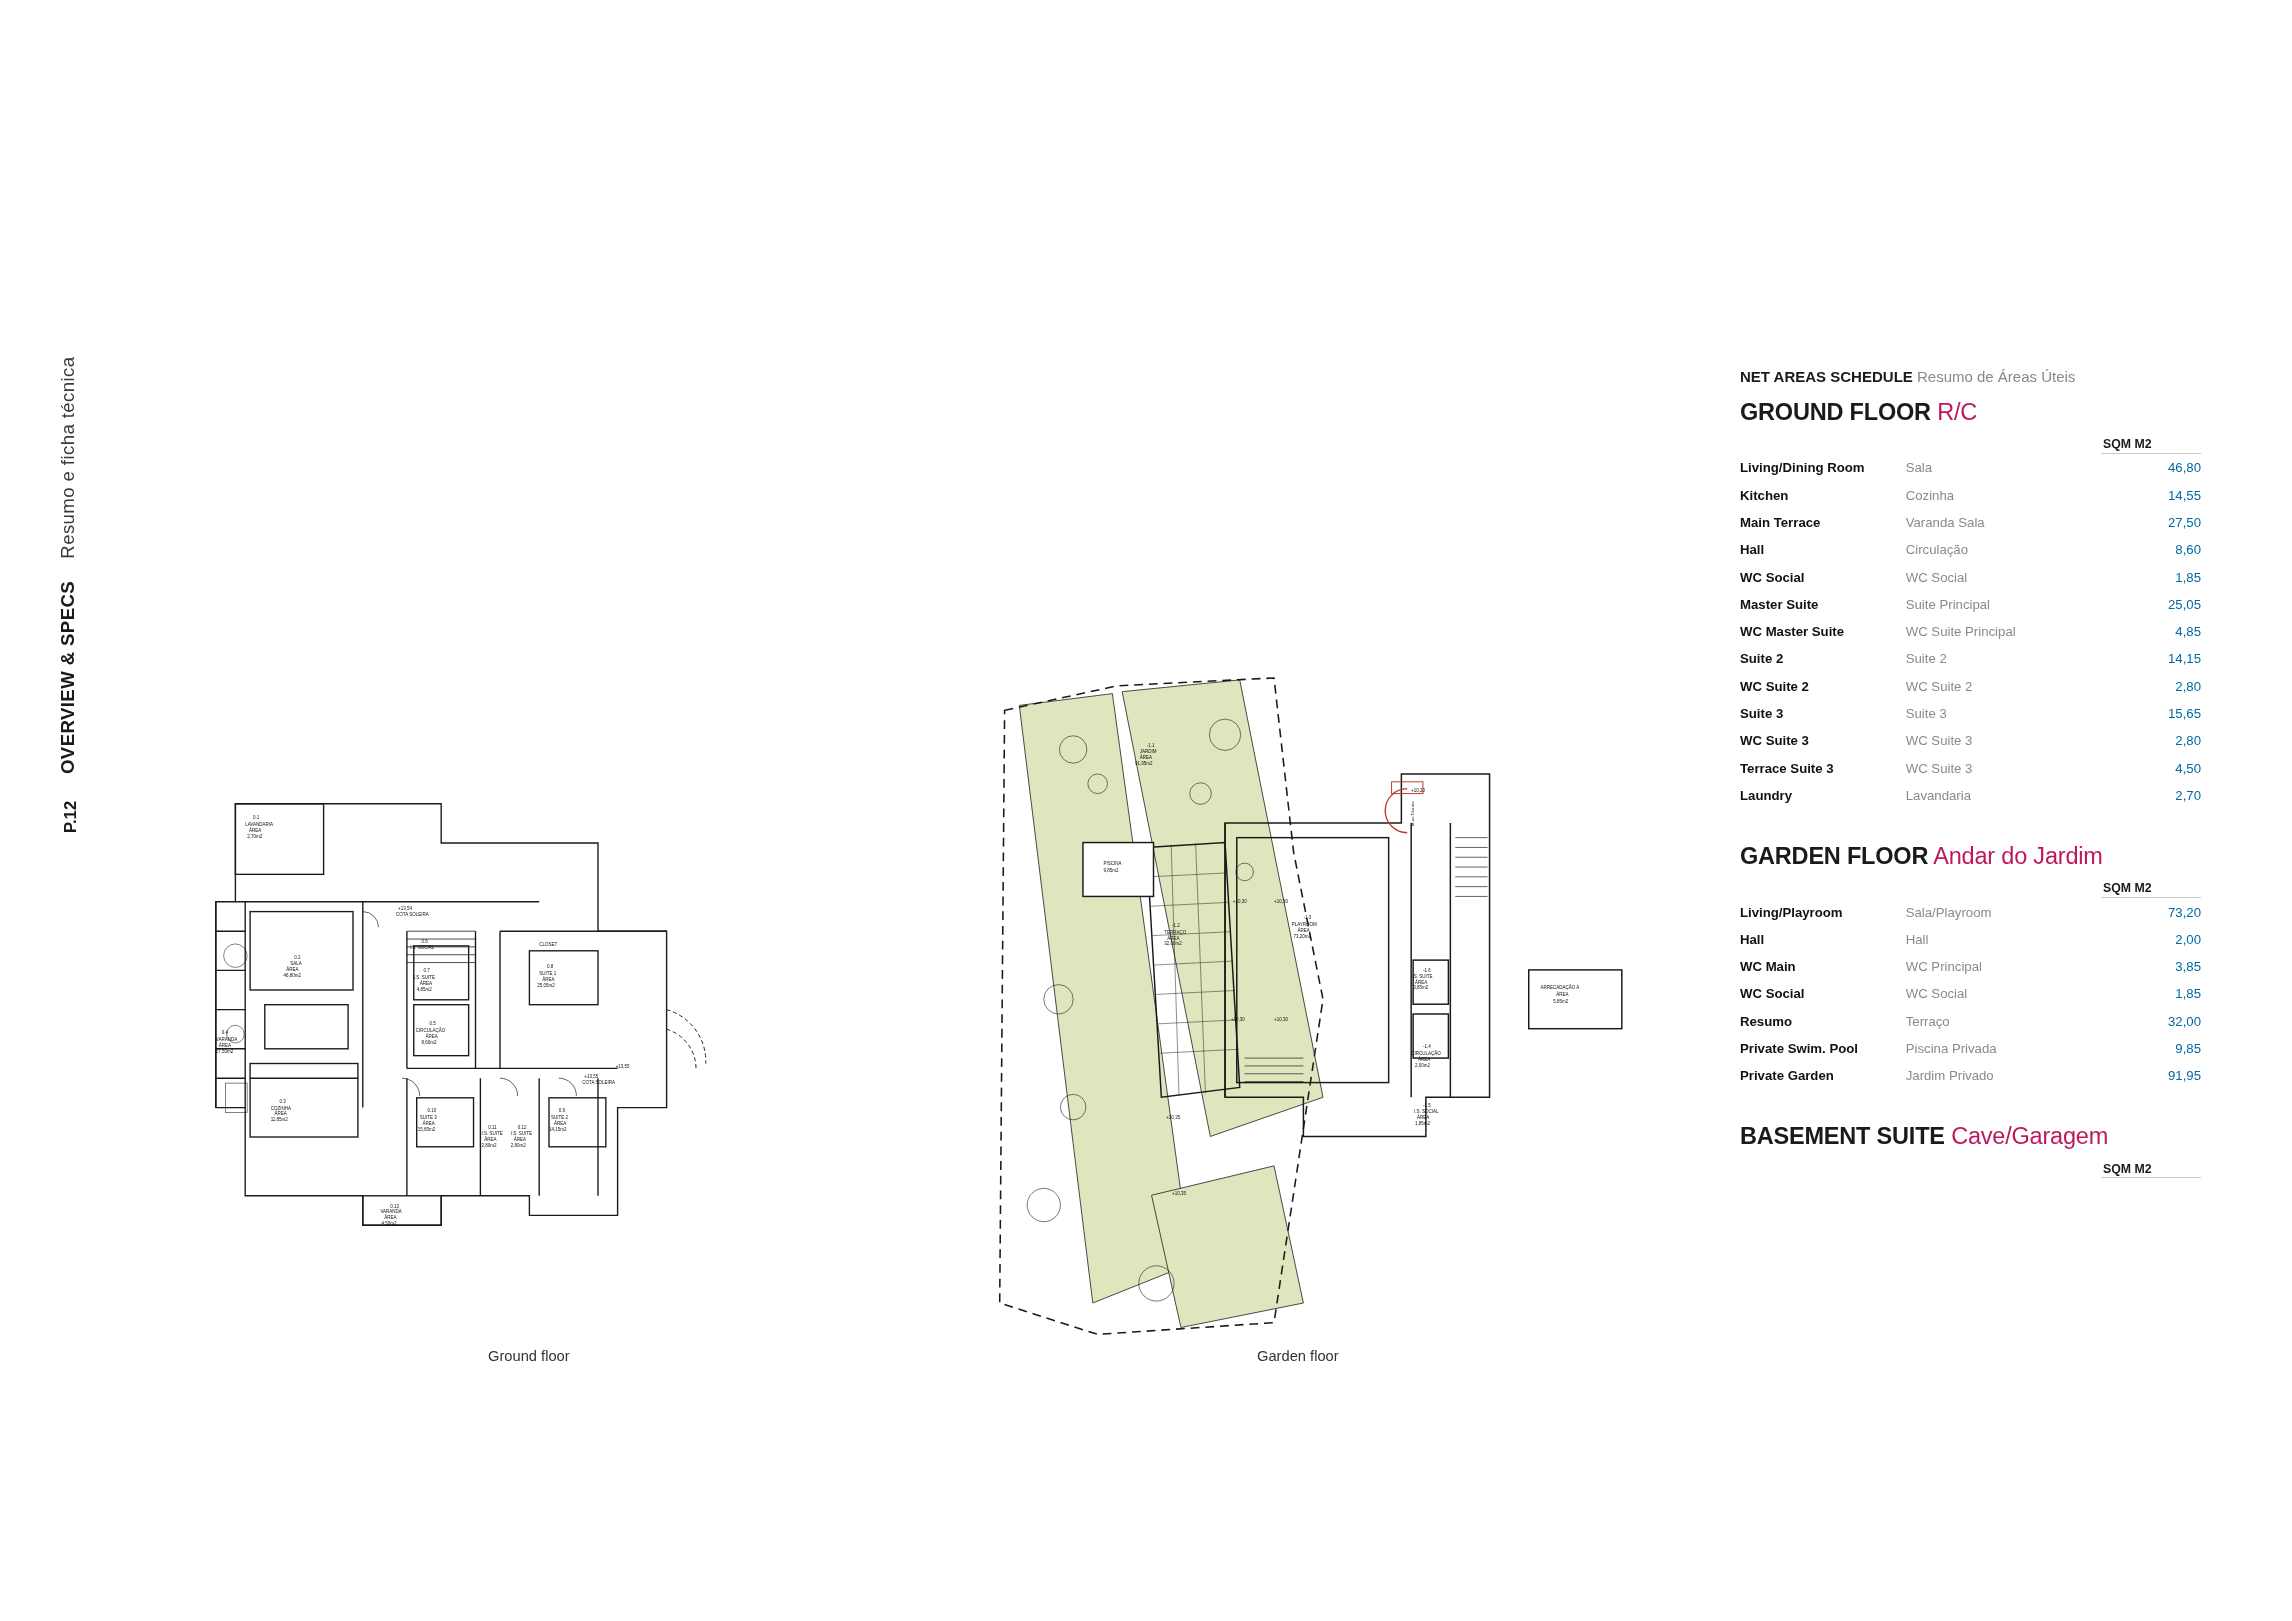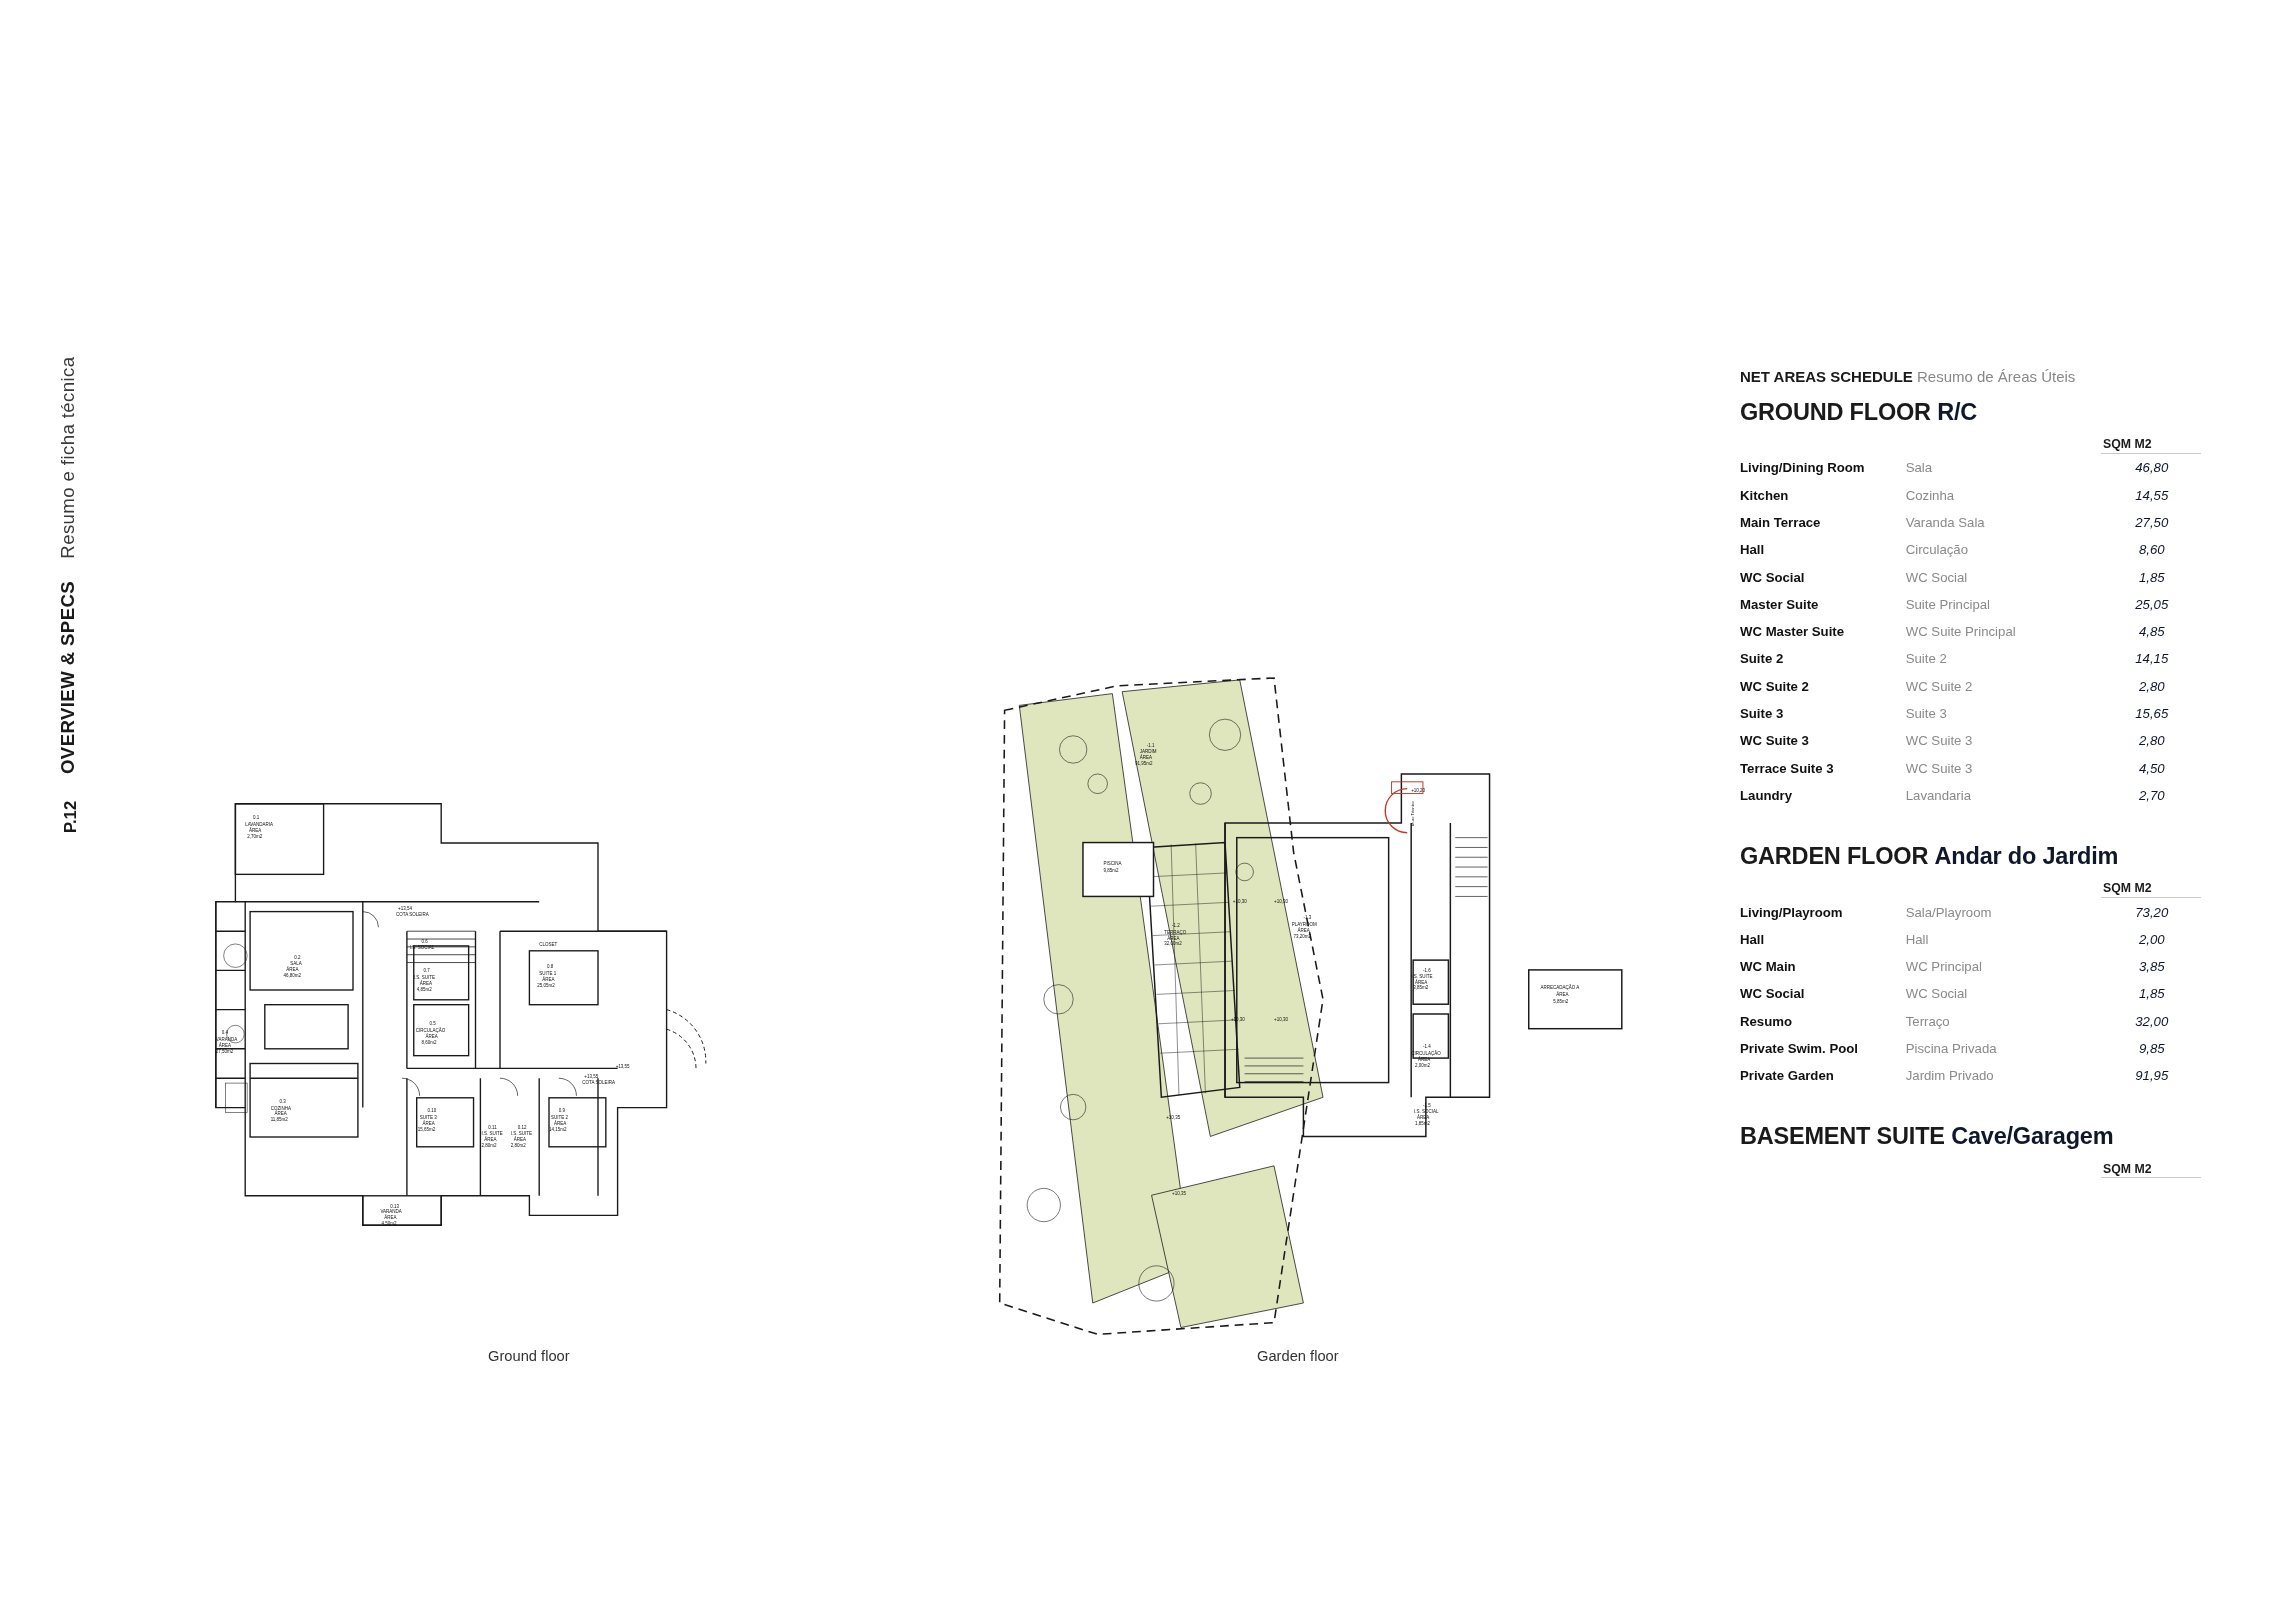--- a/index.html
+++ b/index.html
@@ -85,21 +85,21 @@
   }
   .sched-title .b { font-weight: bold; }
   .sched-title .g { color: #888; }
 
   .sec-head {
     font-size: 23.5px;
     margin: 0 0 3.9px 0;
     letter-spacing: -0.2px;
   }
   .sec-head .b { font-weight: bold; }
-  .sec-head .g { color: #0f172a; font-weight: bold; }
+  .sec-head .g { color: #be185d; }
 
   .sqm-row {
     font-size: 12.3px;
     font-weight: bold;
     height: 25.5px;
     position: relative;
   }
   .sqm-row span.sqm {
     position: absolute;
     left: 363px;
@@ -119,21 +119,21 @@
     table-layout: fixed;
   }
   table.areas td {
     font-size: 13.2px;
     padding: 5.4px 0;
     vertical-align: top;
     line-height: 1.25;
   }
   table.areas td.en { width: 165px; font-weight: bold; color: #111; }
   table.areas td.pt { width: 196px; color: #8a8a8a; }
-  table.areas td.val { width: 98px; color: #0f172a; text-align: center; font-style: italic; }
+  table.areas td.val { width: 98px; color: #0369a1; text-align: right; }
 
   .sec-gap-lg { height: 33px; }
 
   
   .plan {
     position: absolute;
   }
   #plan-ground { left: 206px; top: 784px; width: 588px; height: 510px; }
   #plan-garden { left: 980px; top: 676px; width: 686px; height: 676px; }
 

